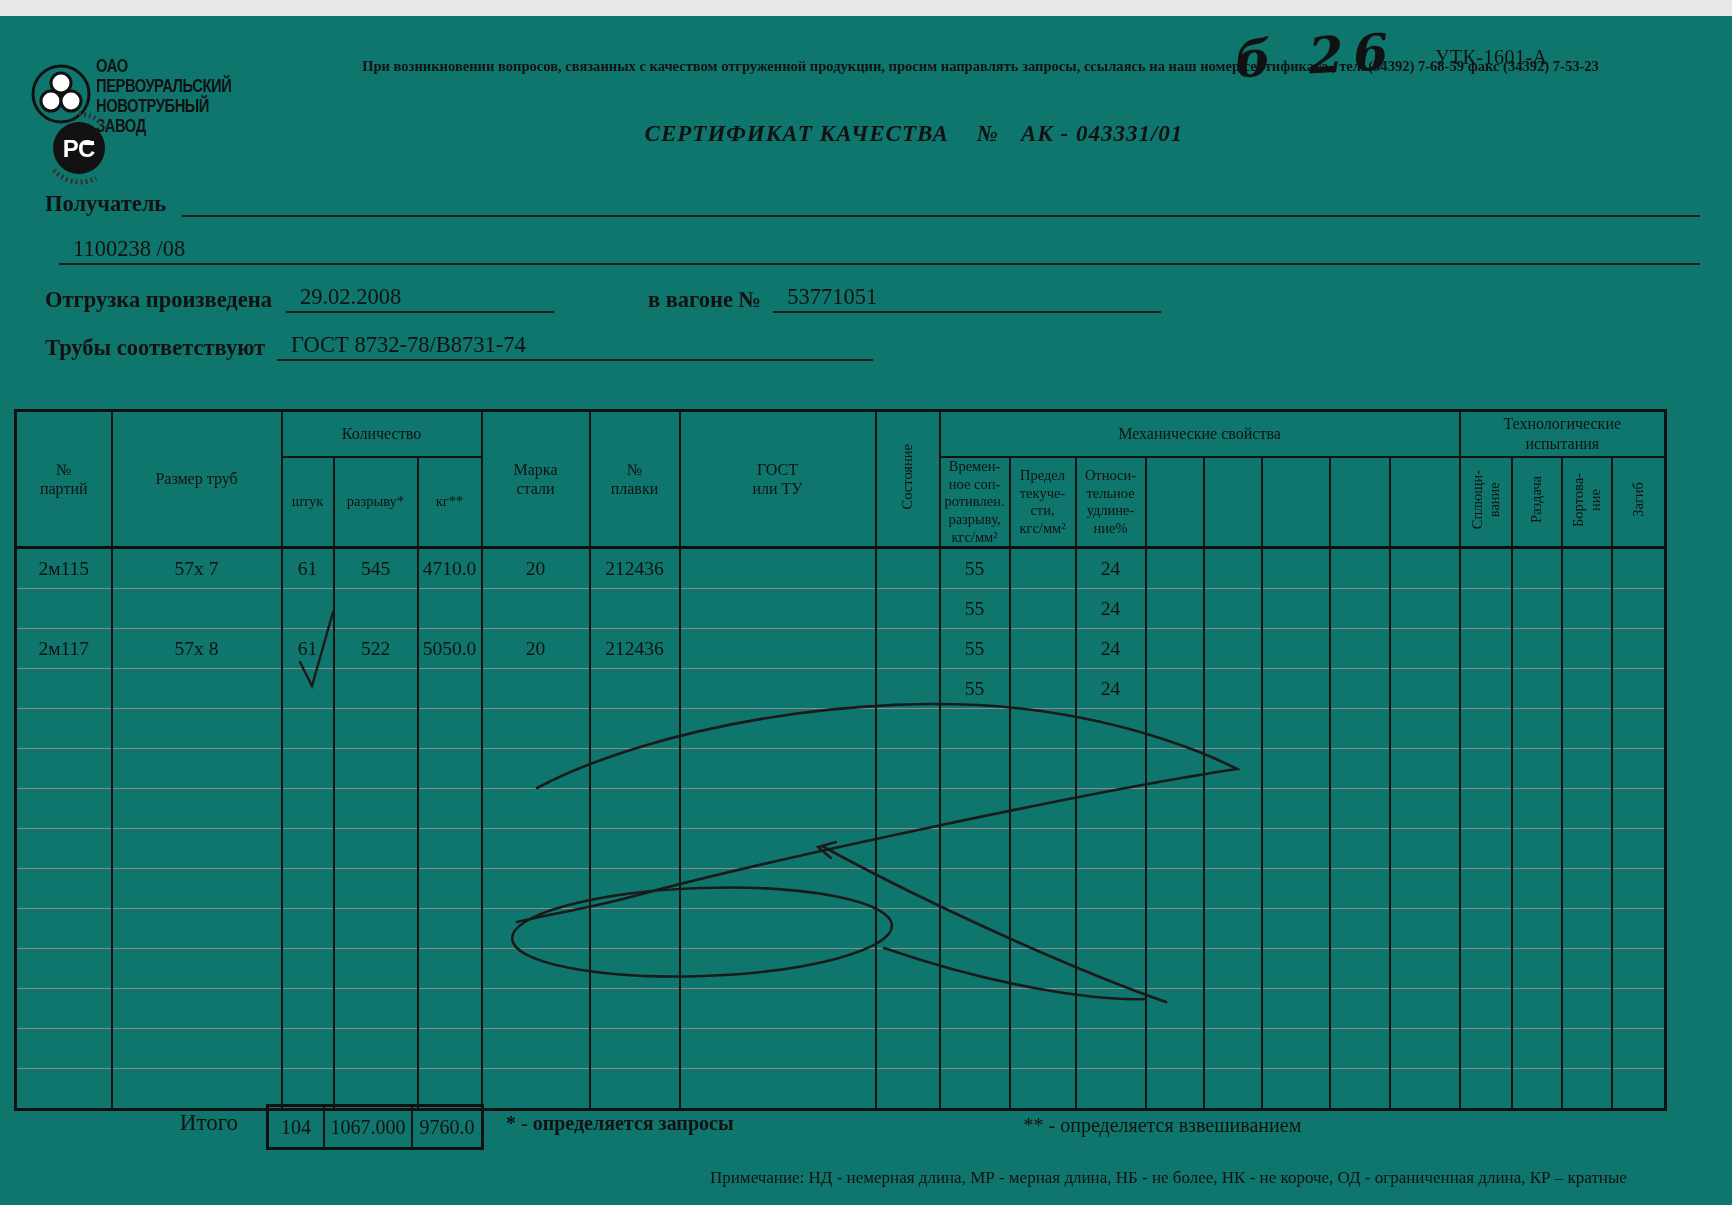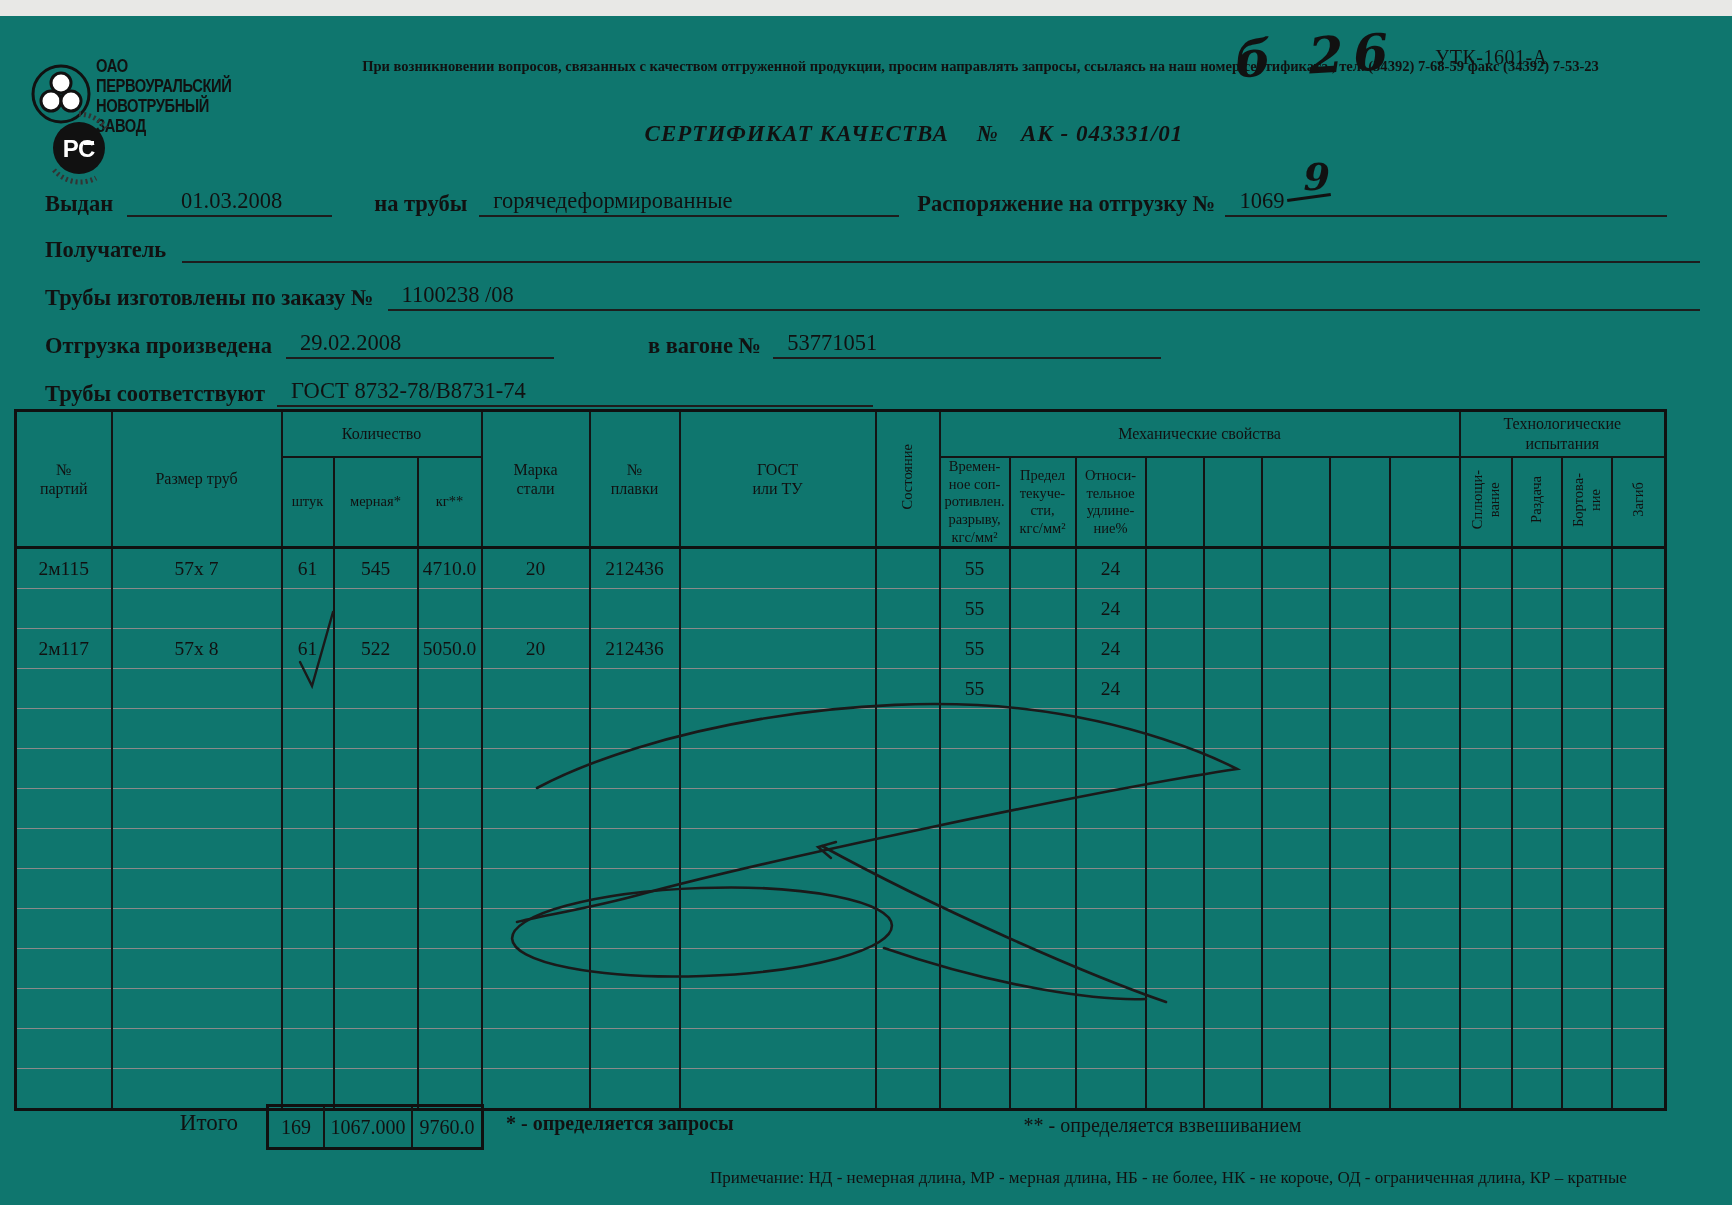--- a/index.html
+++ b/index.html
@@ -110,36 +110,27 @@
       <text x="33" y="49" text-anchor="middle" font-family="Liberation Sans, sans-serif" font-size="24" font-weight="bold" fill="#fff">РС</text>
       <rect x="38" y="33" width="10" height="4" fill="#fff"></rect>
     </svg>
   </div>
   <div class="title-row">
     <span>СЕРТИФИКАТ КАЧЕСТВА</span><span class="num-label">№</span><span class="num-value">АК -  043331/01</span>
   </div>
 
   <div class="fields">
 
-    <div class="frow">
-      <span class="flabel">Выдан</span>
-      <span class="fval v-issued center">01.03.2008</span>
-      <span class="flabel l-pipes">на трубы</span>
-      <span class="fval v-pipes">горячедеформированные</span>
-      <span class="flabel l-order">Распоряжение на отгрузку №</span>
-      <span class="fval v-order"><span>1069</span><span class="hand-nine">9</span><span class="hand-dash"></span></span>
-    </div>
 
     <div class="frow sp">
       <span class="flabel">Получатель</span>
       <span class="fval v-receiver"></span>
     </div>
 
     <div class="frow sp">
-      <span class="flabel">Трубы изготовлены по заказу №</span>
       <span class="fval v-madeorder">1100238   /08</span>
     </div>
 
     <div class="frow sp">
       <span class="flabel">Отгрузка произведена</span>
       <span class="fval v-shipped">29.02.2008</span>
       <span class="flabel l-wagon">в вагоне №</span>
       <span class="fval v-wagon">53771051</span>
     </div>
 
@@ -185,21 +176,21 @@
 плавки</th>
         <th rowspan="2">ГОСТ
 или ТУ</th>
         <th rowspan="2"><span class="vlabel">Состояние</span></th>
         <th colspan="8" class="toprow">Механические свойства</th>
         <th colspan="4" class="toprow">Технологические
 испытания</th>
       </tr>
       <tr class="sub">
         <th>штук</th>
-        <th>мерная*</th>
+        <th>разрыву*</th>
         <th>кг**</th>
         <th>Времен-
 ное соп-
 ротивлен.
 разрыву,
 кгс/мм²</th>
         <th>Предел
 текуче-
 сти,
 кгс/мм²</th>
@@ -542,21 +533,21 @@
           <td></td>
           <td></td>
           <td></td>
         </tr>
       </tbody>
   </table>
 
   <div class="totals-row">
     <div class="tot-label">Итого</div>
     <div class="tot-box">
-      <div class="tot-cell tc-pcs">169</div>
+      <div class="tot-cell tc-pcs">104</div>
       <div class="tot-cell tc-m">1067.000</div>
       <div class="tot-cell tc-kg">9760.0</div>
     </div>
     <div class="fn1">* - определяется запросы</div>
     <div class="fn2">** - определяется взвешиванием</div>
   </div>
 
   <div class="note-line">Примечание: НД - немерная длина, МР - мерная длина, НБ - не более, НК - не короче, ОД - ограниченная длина, КР – кратные</div>
 
   <svg id="ink-overlay" width="1732" height="1205" viewBox="0 0 1732 1205">

